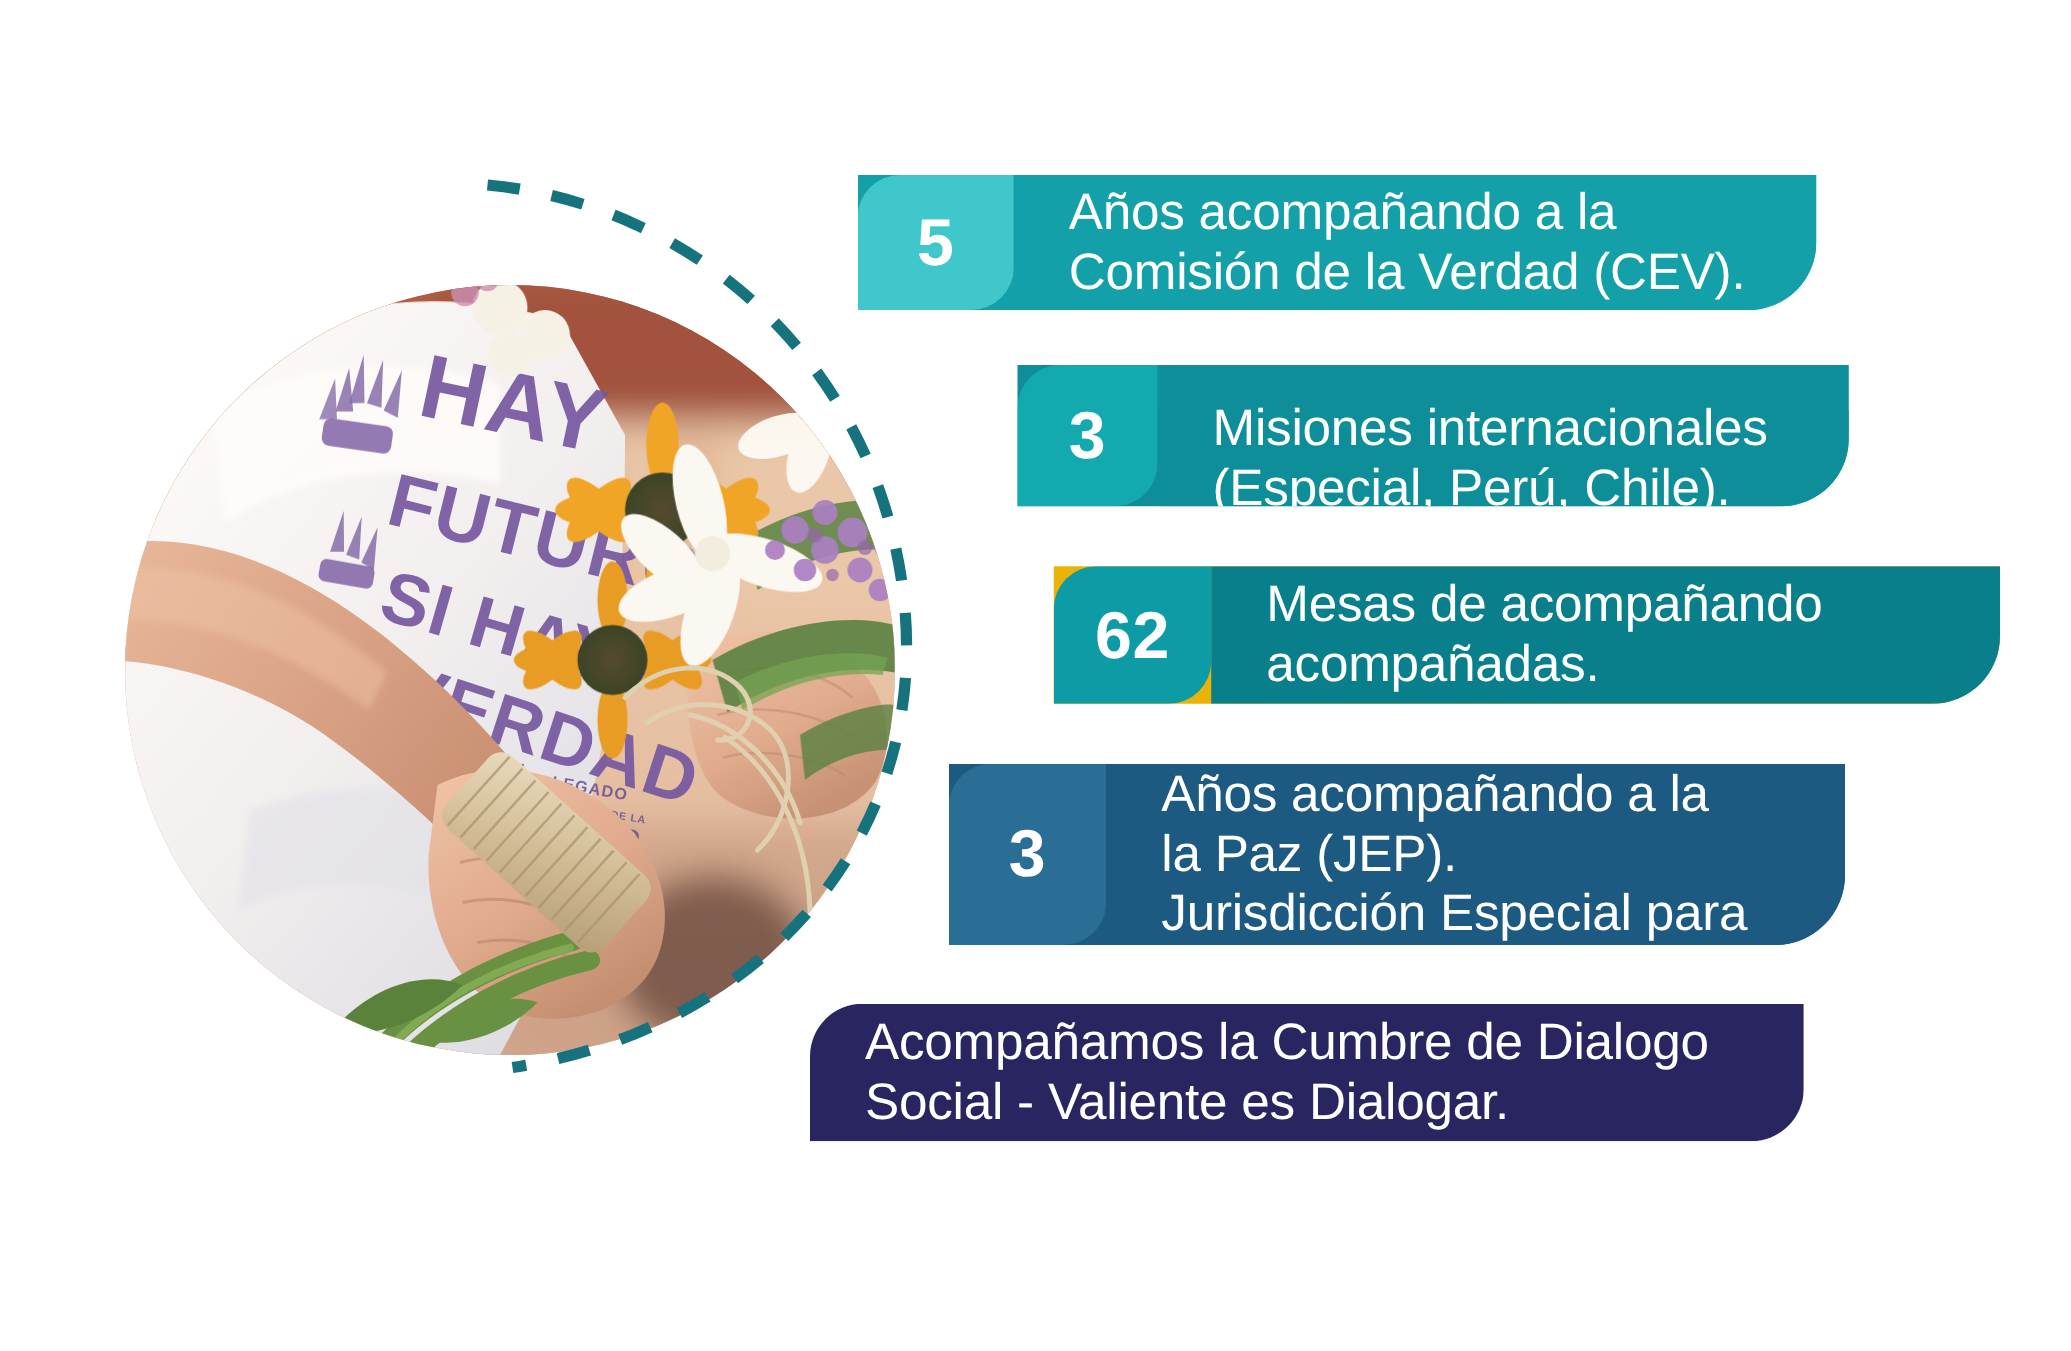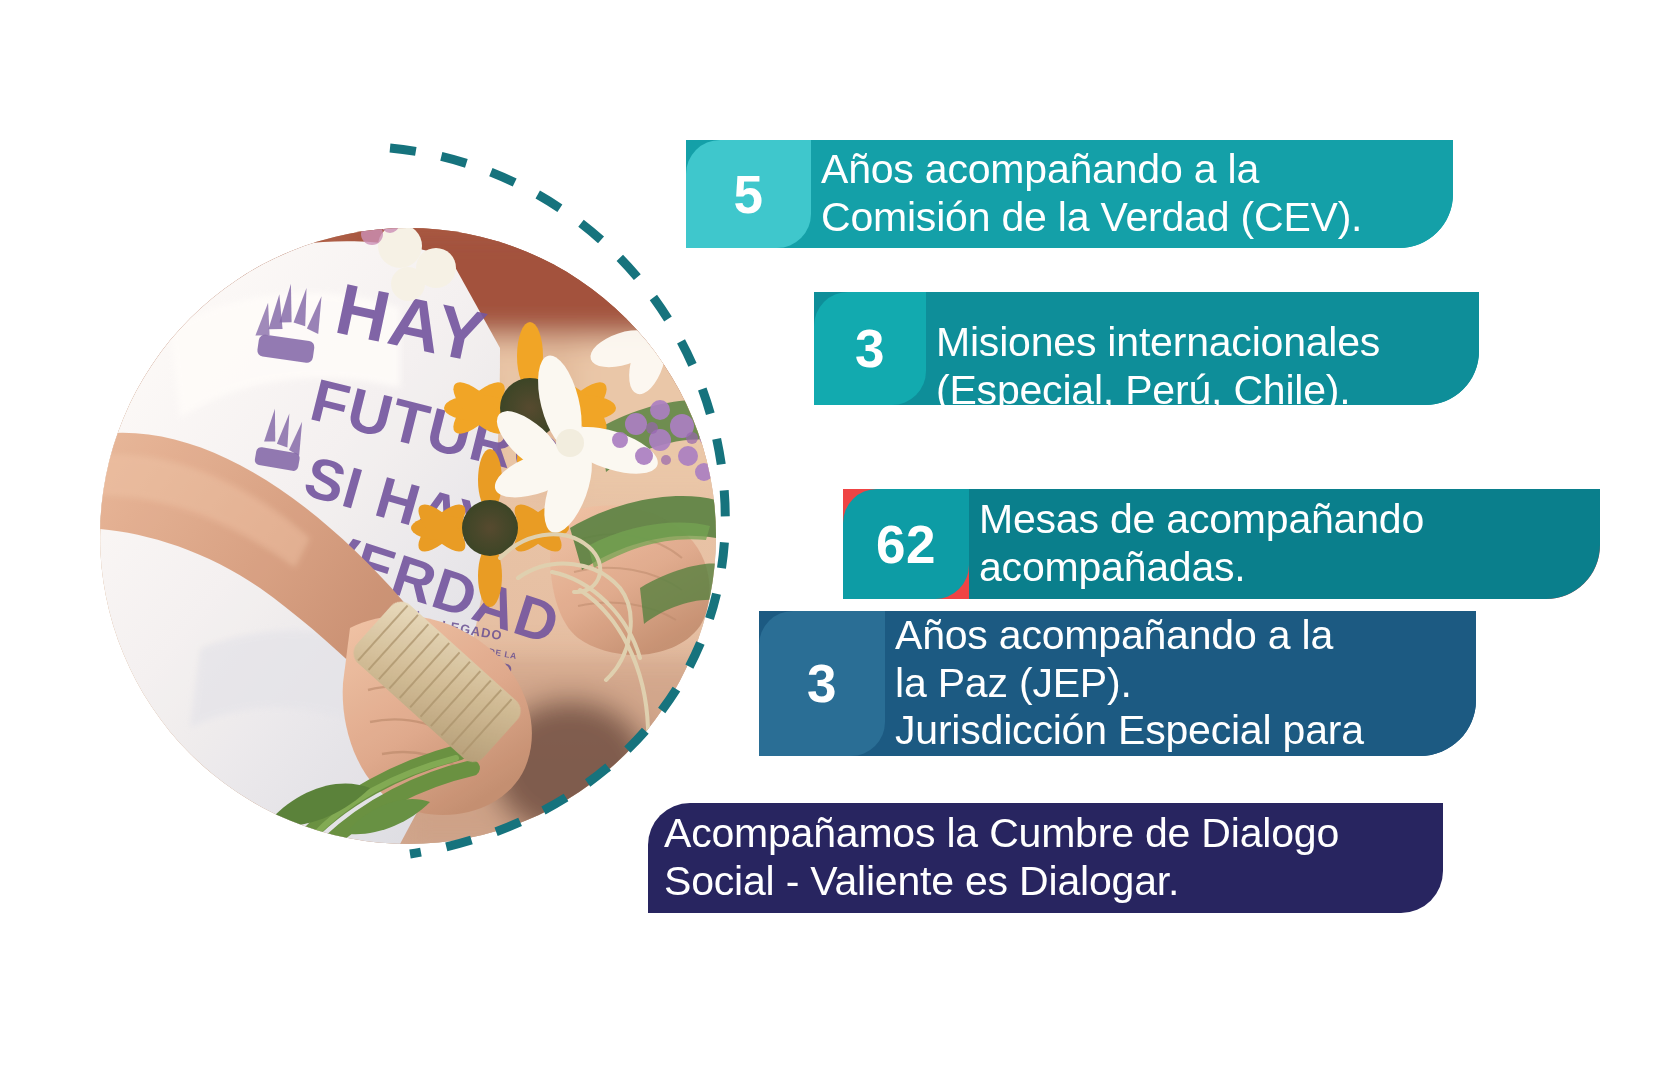--- a/index.html
+++ b/index.html
@@ -58,21 +58,21 @@
     border-bottom-right-radius: 34px;
   }
   .stat-body {
     flex: 1 1 auto;
     display: flex;
     align-items: center;
     color: #ffffff;
     font-size: 41px;
     line-height: 1.16;
     letter-spacing: -0.2px;
-    padding-left: 10px;
+    padding-left: 44px;
     padding-right: 22px;
     box-sizing: border-box;
   }
 
   
   #card-1 { left: 686px;  top: 140px; width: 767px;  height: 108px;
             border-bottom-right-radius: 54px; }
   #card-1 .stat-badge { width: 125px; }
 
   #card-2 { left: 814px;  top: 292px; width: 665px;  height: 113px;
@@ -82,21 +82,21 @@
   #card-3 { left: 843px;  top: 453px; width: 757px;  height: 110px;
             border-bottom-right-radius: 54px; }
   #card-3 .stat-badge { width: 126px; }
 
   #card-4 { left: 759px;  top: 611px; width: 717px;  height: 145px;
             border-bottom-right-radius: 56px; }
   #card-4 .stat-badge { width: 126px; }
 
   #card-5 { left: 648px;  top: 803px; width: 795px;  height: 110px;
             border-top-left-radius: 42px; border-bottom-right-radius: 42px; }
-  #card-5 .stat-body { padding-left: 16px; }
+  #card-5 .stat-body { padding-left: 44px; }
 
   .stat-body span { display: block; }
 </style>
 </head>
 <body>
 
 <div id="photo-circle">
   <svg id="photo-svg" viewBox="0 0 616 616" preserveAspectRatio="xMidYMid slice">
     <defs>
       <linearGradient id="bgWall" x1="0" y1="0" x2="0" y2="1">
@@ -374,21 +374,21 @@
 <div class="stat-card" id="card-2" style="background: rgb(14, 142, 153);">
   <div class="stat-badge" style="background: rgb(18, 170, 175);">3</div>
   <div class="stat-body" style="background: rgb(14, 142, 153); margin-top: 36px;">
     <div>
       <span>Misiones internacionales</span>
       <span>(Especial, Perú, Chile).</span>
     </div>
   </div>
 </div>
 
-<div class="stat-card" id="card-3" style="background: #ef4444; margin-top: 36px;">
+<div class="stat-card" id="card-3" style="background: #eab308;">
   <div class="stat-badge" style="background: rgb(13, 156, 165);">62</div>
   <div class="stat-body" style="background: rgb(10, 127, 140);">
     <div>
       <span>Mesas de acompañando</span>
       <span>acompañadas.</span>
     </div>
   </div>
 </div>
 
 <div class="stat-card" id="card-4" style="background: rgb(28, 90, 130);">

